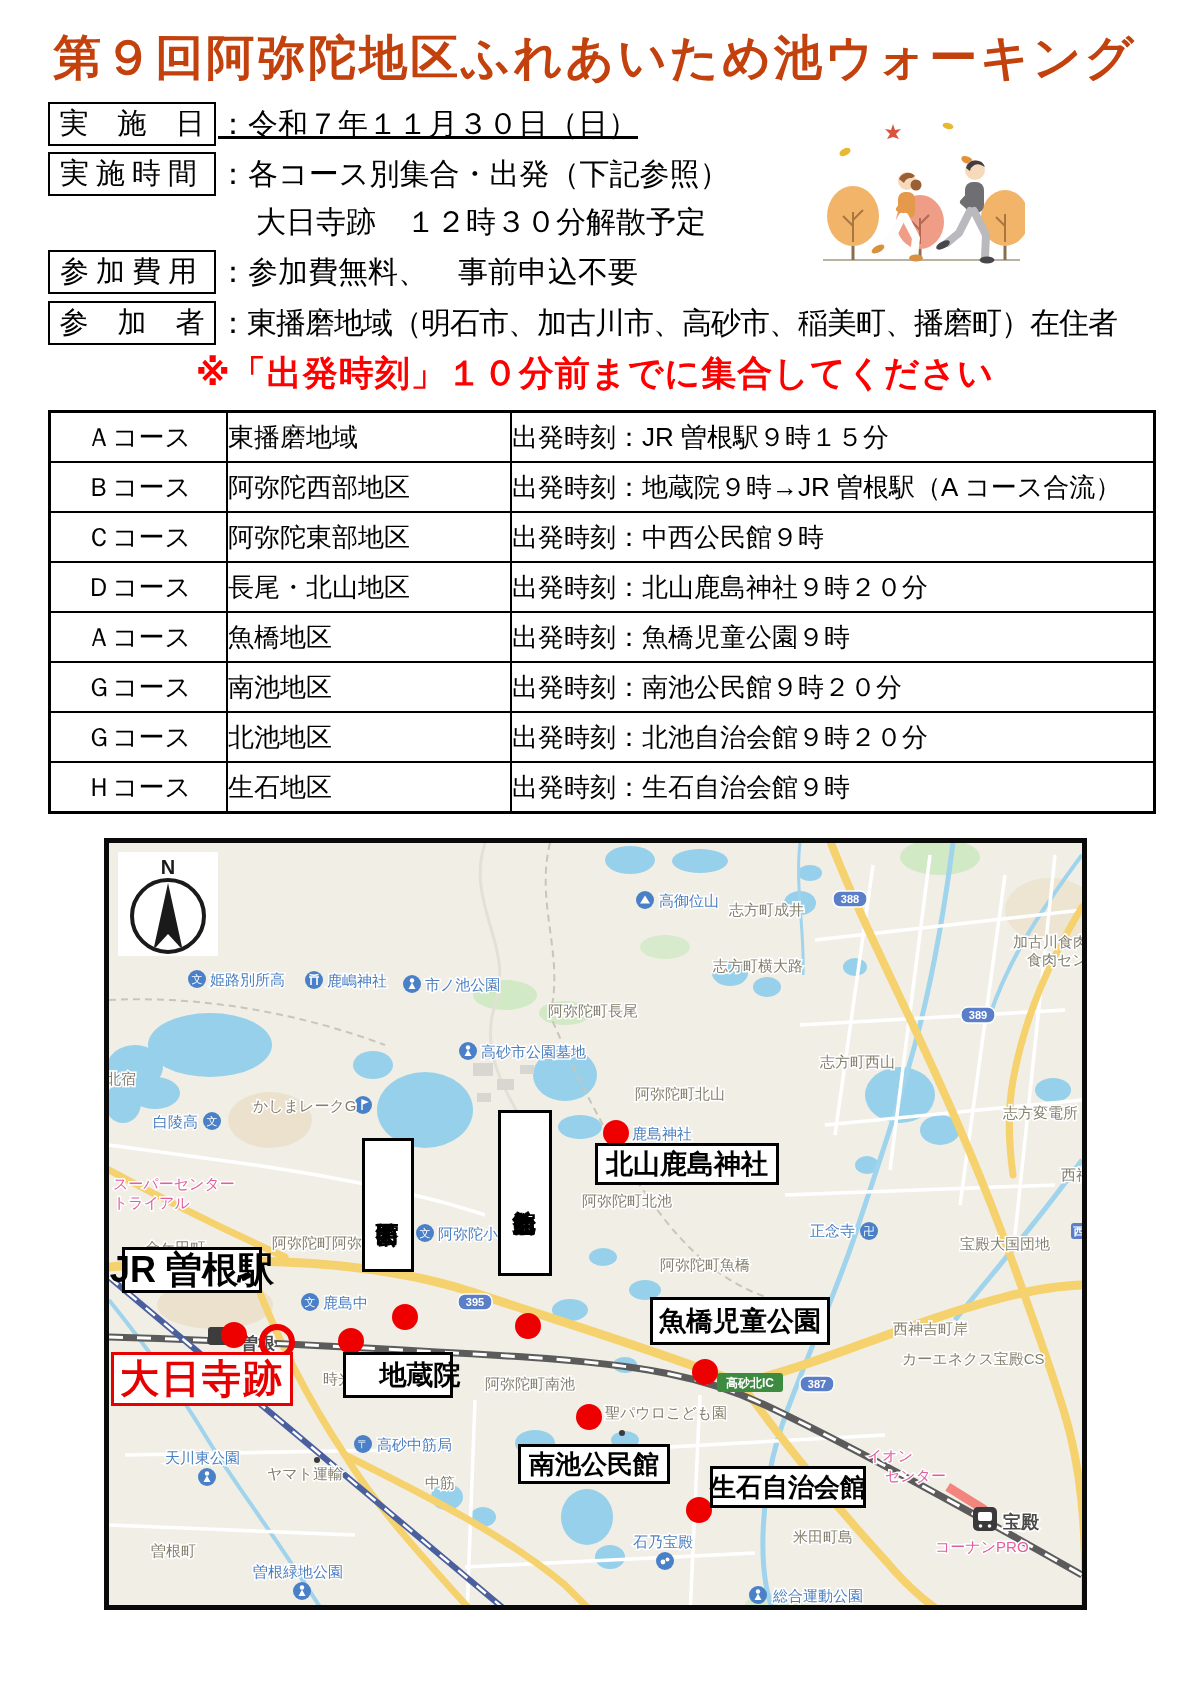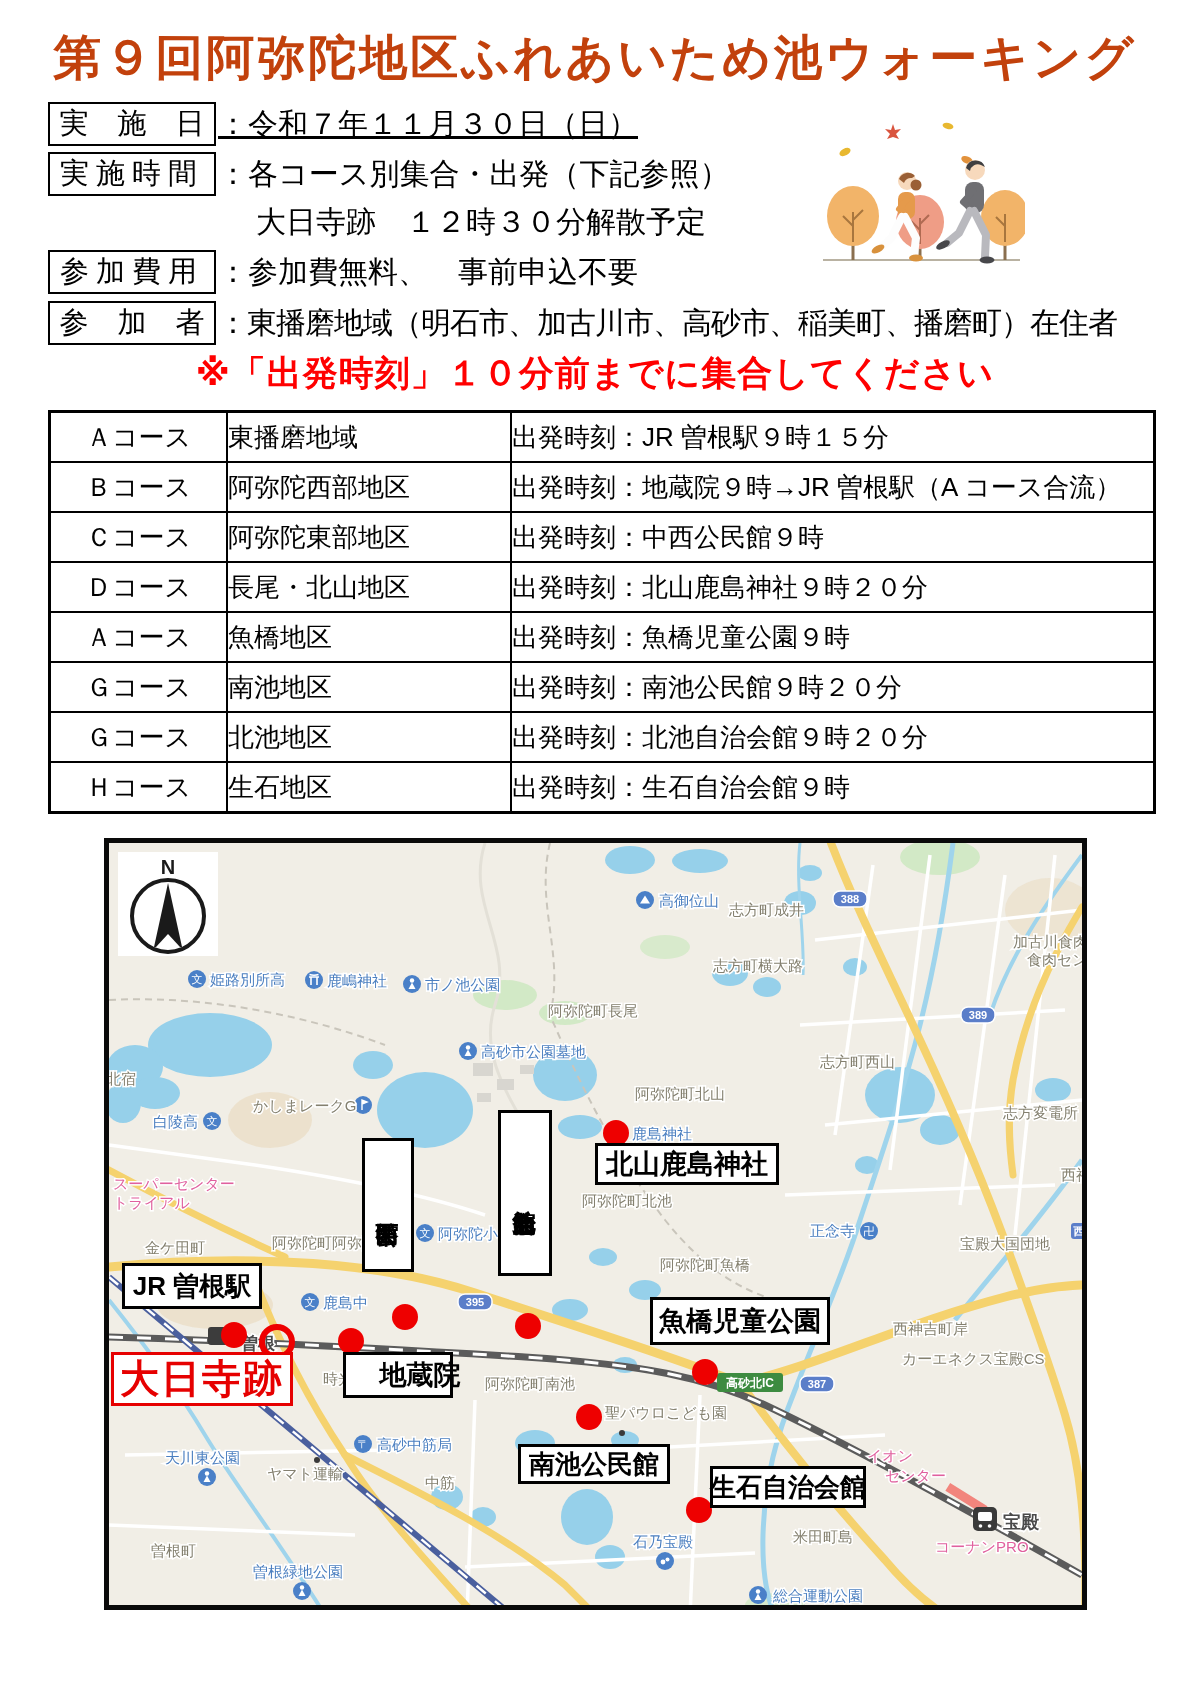--- a/index.html
+++ b/index.html
@@ -414,21 +414,21 @@
 
     <div class="compass" style="left:9px;top:9px;width:100px;height:104px;">
       <svg width="100" height="104" viewBox="0 0 100 104">
         <text x="50" y="22" text-anchor="middle" style="font-size:20px;font-weight:bold;fill:#1a1a1a;">N</text>
         <circle cx="50" cy="64" r="36" fill="none" stroke="#1a1a1a" stroke-width="4"></circle>
         <polygon points="50,31 36,95 64,95" fill="#1a1a1a"></polygon>
         <polygon points="38,95 62,95 50,82" fill="#ffffff"></polygon>
       </svg>
     </div>
 
-    <div class="mbox" style="left:13px;top:420px;width:140px;height:46px;font-size:26px;">JR 曽根駅</div>
+    <div class="mbox" style="left:13px;top:404px;width:140px;height:46px;font-size:36px;">JR 曽根駅</div>
     <div class="mbox redbox" style="left:2px;top:509px;width:182px;height:54px;font-size:39px;letter-spacing:2px;">大日寺跡</div>
     <div class="mbox" style="left:234px;top:509px;width:110px;height:46px;font-size:27px;padding-left:44px;">地蔵院</div>
     <div class="mbox vbox" style="left:253px;top:295px;width:52px;height:134px;font-size:23px;">中西公民館</div>
     <div class="mbox vbox" style="left:389px;top:267px;width:54px;height:166px;font-size:23px;">北池自治会館</div>
     <div class="mbox" style="left:486px;top:300px;width:184px;height:42px;font-size:27px;">北山鹿島神社</div>
     <div class="mbox" style="left:541px;top:454px;width:180px;height:48px;font-size:27px;">魚橋児童公園</div>
     <div class="mbox" style="left:409px;top:601px;width:152px;height:40px;font-size:26px;">南池公民館</div>
     <div class="mbox" style="left:601px;top:623px;width:156px;height:42px;font-size:26px;">生石自治会館</div>
   </div>
 

